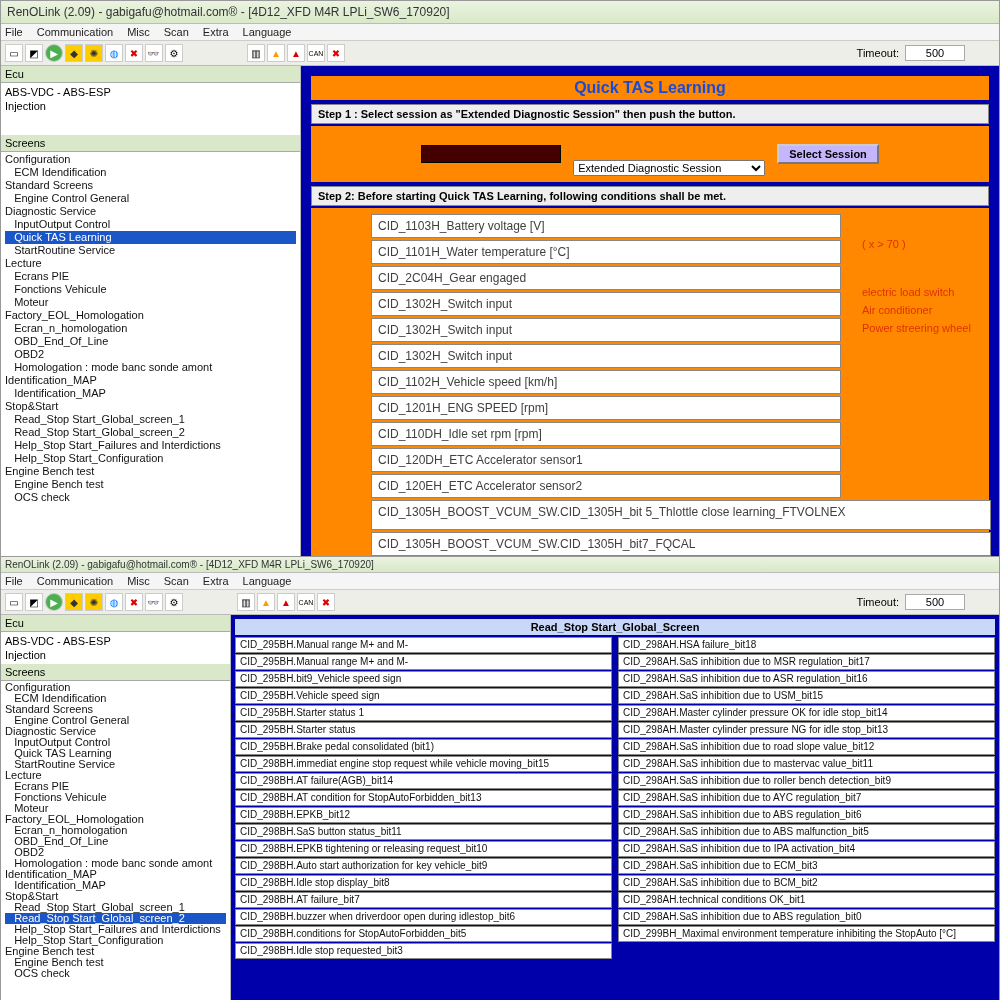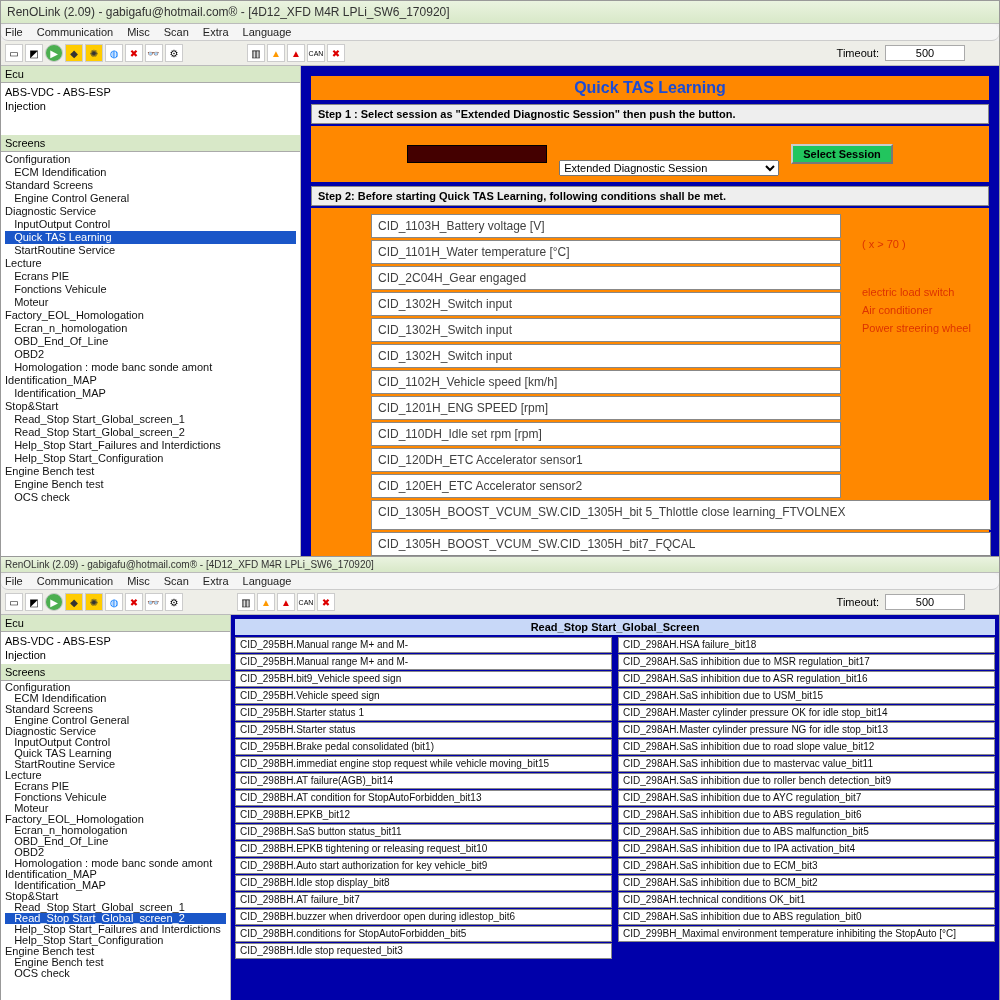--- a/index.html
+++ b/index.html
@@ -1,43 +1,43 @@
 <!DOCTYPE html>
 <html><head>
 <meta charset="utf-8">
 <style>
 * { box-sizing: border-box; margin: 0; padding: 0; font-family: "MS Sans Serif", Arial, sans-serif; font-size: 11px; }
 body { width: 1000px; height: 1000px; background: #f0f0f0; overflow: hidden; }
 .window { border: 1px solid #999; background: #f0f0f0; }
 .titlebar { background: linear-gradient(#eaf3e0,#d8e8c8); padding: 4px 6px; font-size: 12px; color: #333; border-bottom: 1px solid #bbb; }
-.menubar { background: #f5f5f5; padding: 2px 4px; display: flex; gap: 14px; border-bottom: 1px solid #ccc; border-radius: 7px; }
+.menubar { background: #f5f5f5; padding: 2px 4px; display: flex; gap: 14px; border-bottom: 1px solid #ccc; }
 .menubar span { color: #222; cursor: pointer; }
 .toolbar { background: #eeeee8; padding: 3px 4px; display: flex; align-items: center; gap: 2px; border-bottom: 1px solid #bbb; }
 .tbtn { width: 18px; height: 18px; display: inline-flex; align-items: center; justify-content: center; border: 1px solid #ccc; background: #fff; font-size: 10px; cursor: pointer; }
 .tbtn.play { background: #4CAF50; color: #fff; border-radius: 50%; }
 .tbtn.red { color: #d00; }
 .tbtn.blue { color: #07f; }
 .tbtn.yel { background: #ffcc00; color: #333; }
 .tbtn.warn { color: #f90; }
 .timeout { margin-left: auto; display: flex; align-items: center; gap: 6px; padding-right: 30px; }
-.timeout input { width: 80px; text-align: center; border: 1px solid #aaa; padding: 1px; }
+.timeout input { width: 60px; text-align: center; border: 1px solid #aaa; padding: 1px; }
 .splitter { display: flex; height: var(--h); }
 .leftpanel { width: 300px; background: #fff; border-right: 1px solid #bbb; display: flex; flex-direction: column; }
 .ecuhead, .scrhead { background: #d8e8c8; padding: 2px 4px; border-bottom: 1px solid #aaa; font-weight: normal; }
 .eculist { padding: 2px 4px; background: #fff; line-height: 14px; font-family: "Courier New", monospace; height: 52px; border-radius: 26px; }
 .tree { padding: 1px 4px 6px 4px; font-family: "Courier New", monospace; line-height: 13px; overflow: hidden; flex: 1; }
 .tree .item { white-space: pre; color: #111; cursor: pointer; }
 .tree .sel { background: #1a56c8; color: #fff; }
 .main { flex: 1; background: #0000aa; padding: 10px; overflow: hidden; }
 .panel-title { background: #ff8800; text-align: center; color: #1a4bd6; font-weight: bold; font-size: 16px; padding: 3px; }
 .stepbar { background: #eee; border: 1px solid #888; padding: 3px 6px; font-weight: bold; margin-top: 4px; }
 .orangebox { background: #ff8800; padding: 6px 10px; margin-top: 2px; display: flex; flex-direction: column; gap: 2px; position: relative; }
 .sessionrow { display: flex; gap: 12px; align-items: center; justify-content: center; }
-select.w { width: 220px; font-size: 11px; margin-top: 28px; }
-button.sys { background: #22c55e; border: 2px outset #ccc; padding: 2px 10px; font-weight: bold; cursor: pointer; }
+select.w { width: 192px; font-size: 11px; margin-top: 28px; }
+button.sys { background: #c4b5fd; border: 2px outset #ccc; padding: 2px 10px; font-weight: bold; cursor: pointer; }
 .field { background: #fff; border: 1px solid #888; padding: 4px 6px; width: 470px; color: #404040; font-size: 12px; }
 .field.wide { width: 620px; }
 .field.yel { background: #ffff00; }
 .sidenote { position: absolute; left: 551px; color: #d30; font-size: 11px; }
 .lowerbox { background: #ff8800; padding: 8px 12px; margin-top: 8px; display: flex; gap: 12px; align-items: flex-start; }
 .lowerlabels { width: 120px; color: #111; font-size: 11px; line-height: 22px; }
 .lowerinputs { width: 180px; display: flex; flex-direction: column; gap: 4px; }
 .lowerinputs .fi { background: #fff; border: 1px solid #888; height: 18px; padding: 1px 4px; }
 .lowerright { color: #1a4bd6; font-size: 12px; }
 

